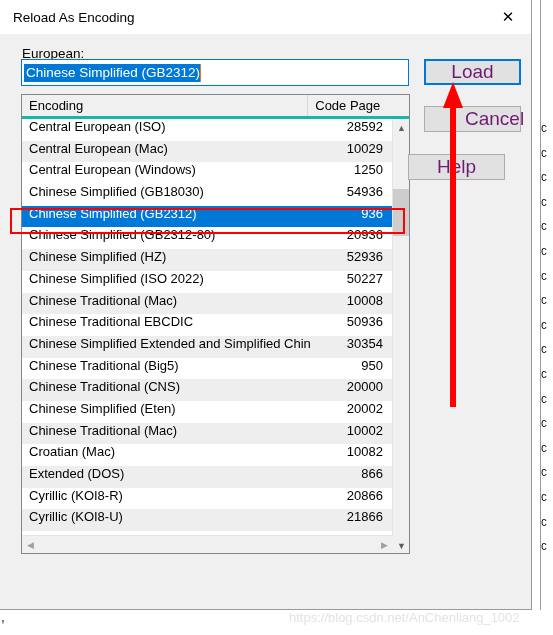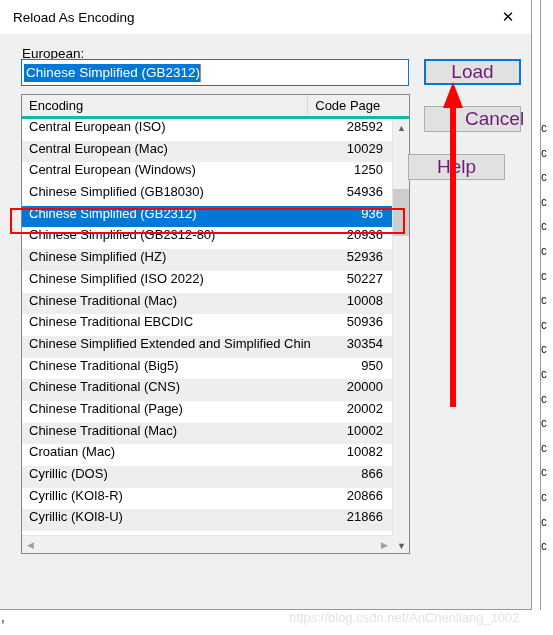--- a/index.html
+++ b/index.html
@@ -329,33 +329,33 @@
         </div>
         <div class="row odd">
           <div class="row-name">Chinese Traditional (Big5)</div>
           <div class="row-code">950</div>
         </div>
         <div class="row even">
           <div class="row-name">Chinese Traditional (CNS)</div>
           <div class="row-code">20000</div>
         </div>
         <div class="row odd">
-          <div class="row-name">Chinese Traditional (Page)</div>
+          <div class="row-name">Chinese Simplified (Eten)</div>
           <div class="row-code">20002</div>
         </div>
         <div class="row even">
           <div class="row-name">Chinese Traditional (Mac)</div>
           <div class="row-code">10002</div>
         </div>
         <div class="row odd">
           <div class="row-name">Croatian (Mac)</div>
           <div class="row-code">10082</div>
         </div>
         <div class="row even">
-          <div class="row-name">Cyrillic (DOS)</div>
+          <div class="row-name">Extended (DOS)</div>
           <div class="row-code">866</div>
         </div>
         <div class="row odd">
           <div class="row-name">Cyrillic (KOI8-R)</div>
           <div class="row-code">20866</div>
         </div>
         <div class="row even">
           <div class="row-name">Cyrillic (KOI8-U)</div>
           <div class="row-code">21866</div>
         </div>

